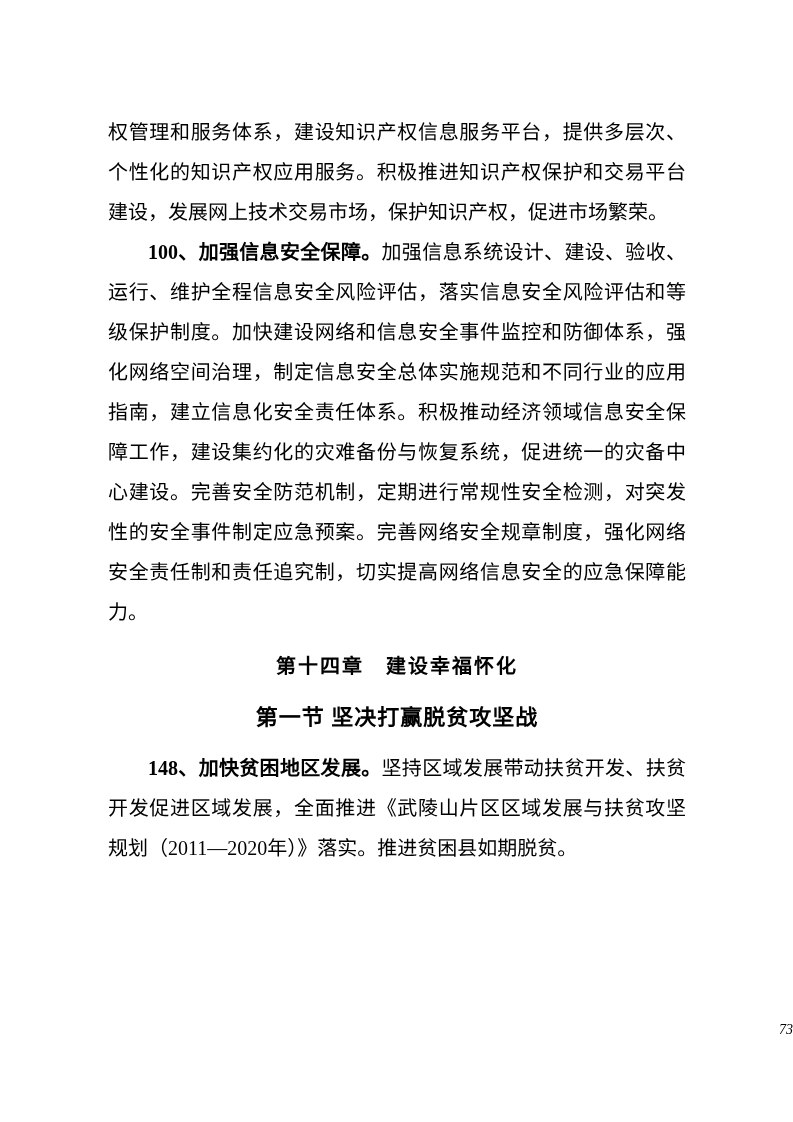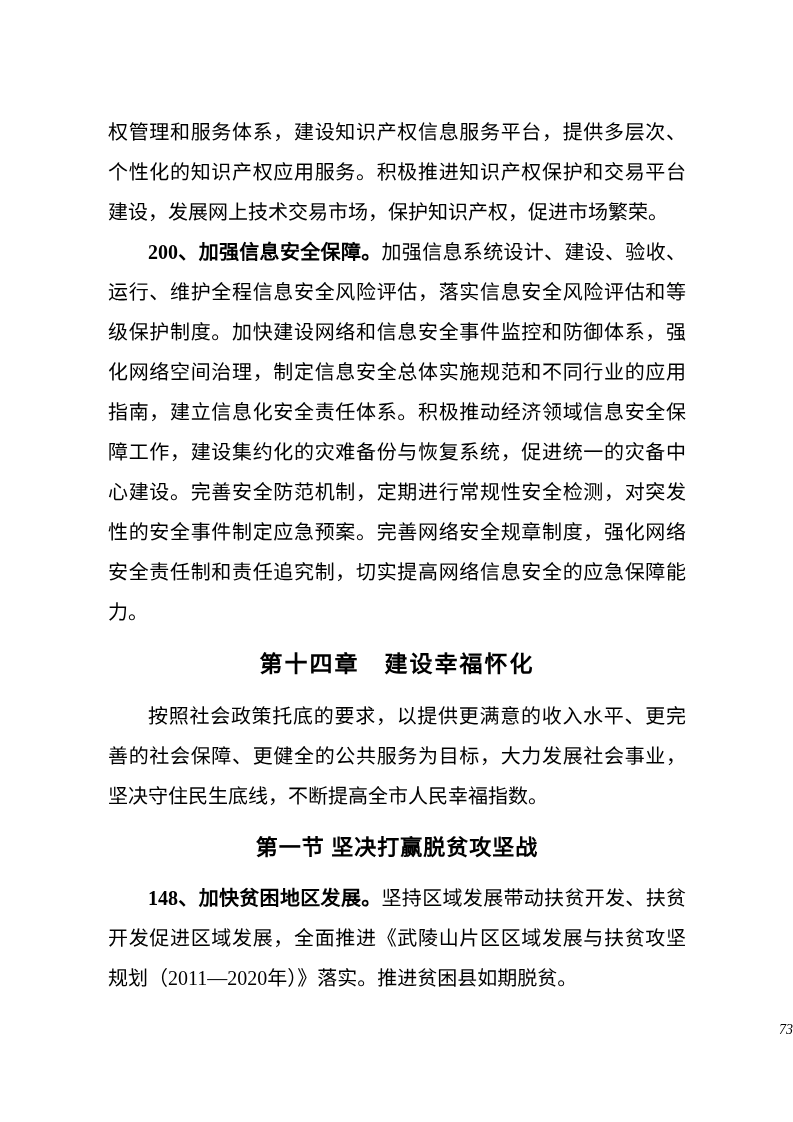--- a/index.html
+++ b/index.html
@@ -30,23 +30,23 @@
     padding: 0;
   }
   p.indented {
     text-indent: 2em;
   }
   .lead {
     font-weight: bold;
   }
   .chapter-heading {
     margin: 14px 0 10px 0;
-    font-family: Liberation Mono, monospace;
+    font-family: Liberation Sans, sans-serif;
     font-weight: bold;
-    font-size: 23px;
+    font-size: 20px;
     line-height: 40px;
     letter-spacing: 2px;
     text-align: center;
     text-indent: 0;
   }
   .section-heading {
     margin: 12px 0 10px 0;
     font-family: "Liberation Serif", "DejaVu Serif", serif;
     font-weight: bold;
     font-size: 22px;
@@ -69,25 +69,24 @@
   }
 </style>
 </head>
 <body>
 
 <div class="page">
   <div class="content">
 
     <p class="body-paragraph">权管理和服务体系，建设知识产权信息服务平台，提供多层次、个性化的知识产权应用服务。积极推进知识产权保护和交易平台建设，发展网上技术交易市场，保护知识产权，促进市场繁荣。</p>
 
-    <p class="body-paragraph indented"><span class="lead">200、加强信息安全保障。</span><span>加强信息系统设计、建设、验收、运行、维护全程信息安全风险评估，落实信息安全风险评估和等级保护制度。加快建设网络和信息安全事件监控和防御体系，强化网络空间治理，制定信息安全总体实施规范和不同行业的应用指南，建立信息化安全责任体系。积极推动经济领域信息安全保障工作，建设集约化的灾难备份与恢复系统，促进统一的灾备中心建设。完善安全防范机制，定期进行常规性安全检测，对突发性的安全事件制定应急预案。完善网络安全规章制度，强化网络安全责任制和责任追究制，切实提高网络信息安全的应急保障能力。</span></p>
+    <p class="body-paragraph indented"><span class="lead">100、加强信息安全保障。</span><span>加强信息系统设计、建设、验收、运行、维护全程信息安全风险评估，落实信息安全风险评估和等级保护制度。加快建设网络和信息安全事件监控和防御体系，强化网络空间治理，制定信息安全总体实施规范和不同行业的应用指南，建立信息化安全责任体系。积极推动经济领域信息安全保障工作，建设集约化的灾难备份与恢复系统，促进统一的灾备中心建设。完善安全防范机制，定期进行常规性安全检测，对突发性的安全事件制定应急预案。完善网络安全规章制度，强化网络安全责任制和责任追究制，切实提高网络信息安全的应急保障能力。</span></p>
 
     <h2 class="chapter-heading">第十四章　建设幸福怀化</h2>
 
-    <p class="body-paragraph indented">按照社会政策托底的要求，以提供更满意的收入水平、更完善的社会保障、更健全的公共服务为目标，大力发展社会事业，坚决守住民生底线，不断提高全市人民幸福指数。</p>
 
     <h3 class="section-heading">第一节 坚决打赢脱贫攻坚战</h3>
 
     <p class="body-paragraph indented"><span class="lead">148、加快贫困地区发展。</span><span>坚持区域发展带动扶贫开发、扶贫开发促进区域发展，全面推进《武陵山片区区域发展与扶贫攻坚规划（2011—2020年）》落实。推进贫困县如期脱贫。</span></p>
 
   </div>
 
   <div class="page-number">73</div>
 </div>
 

